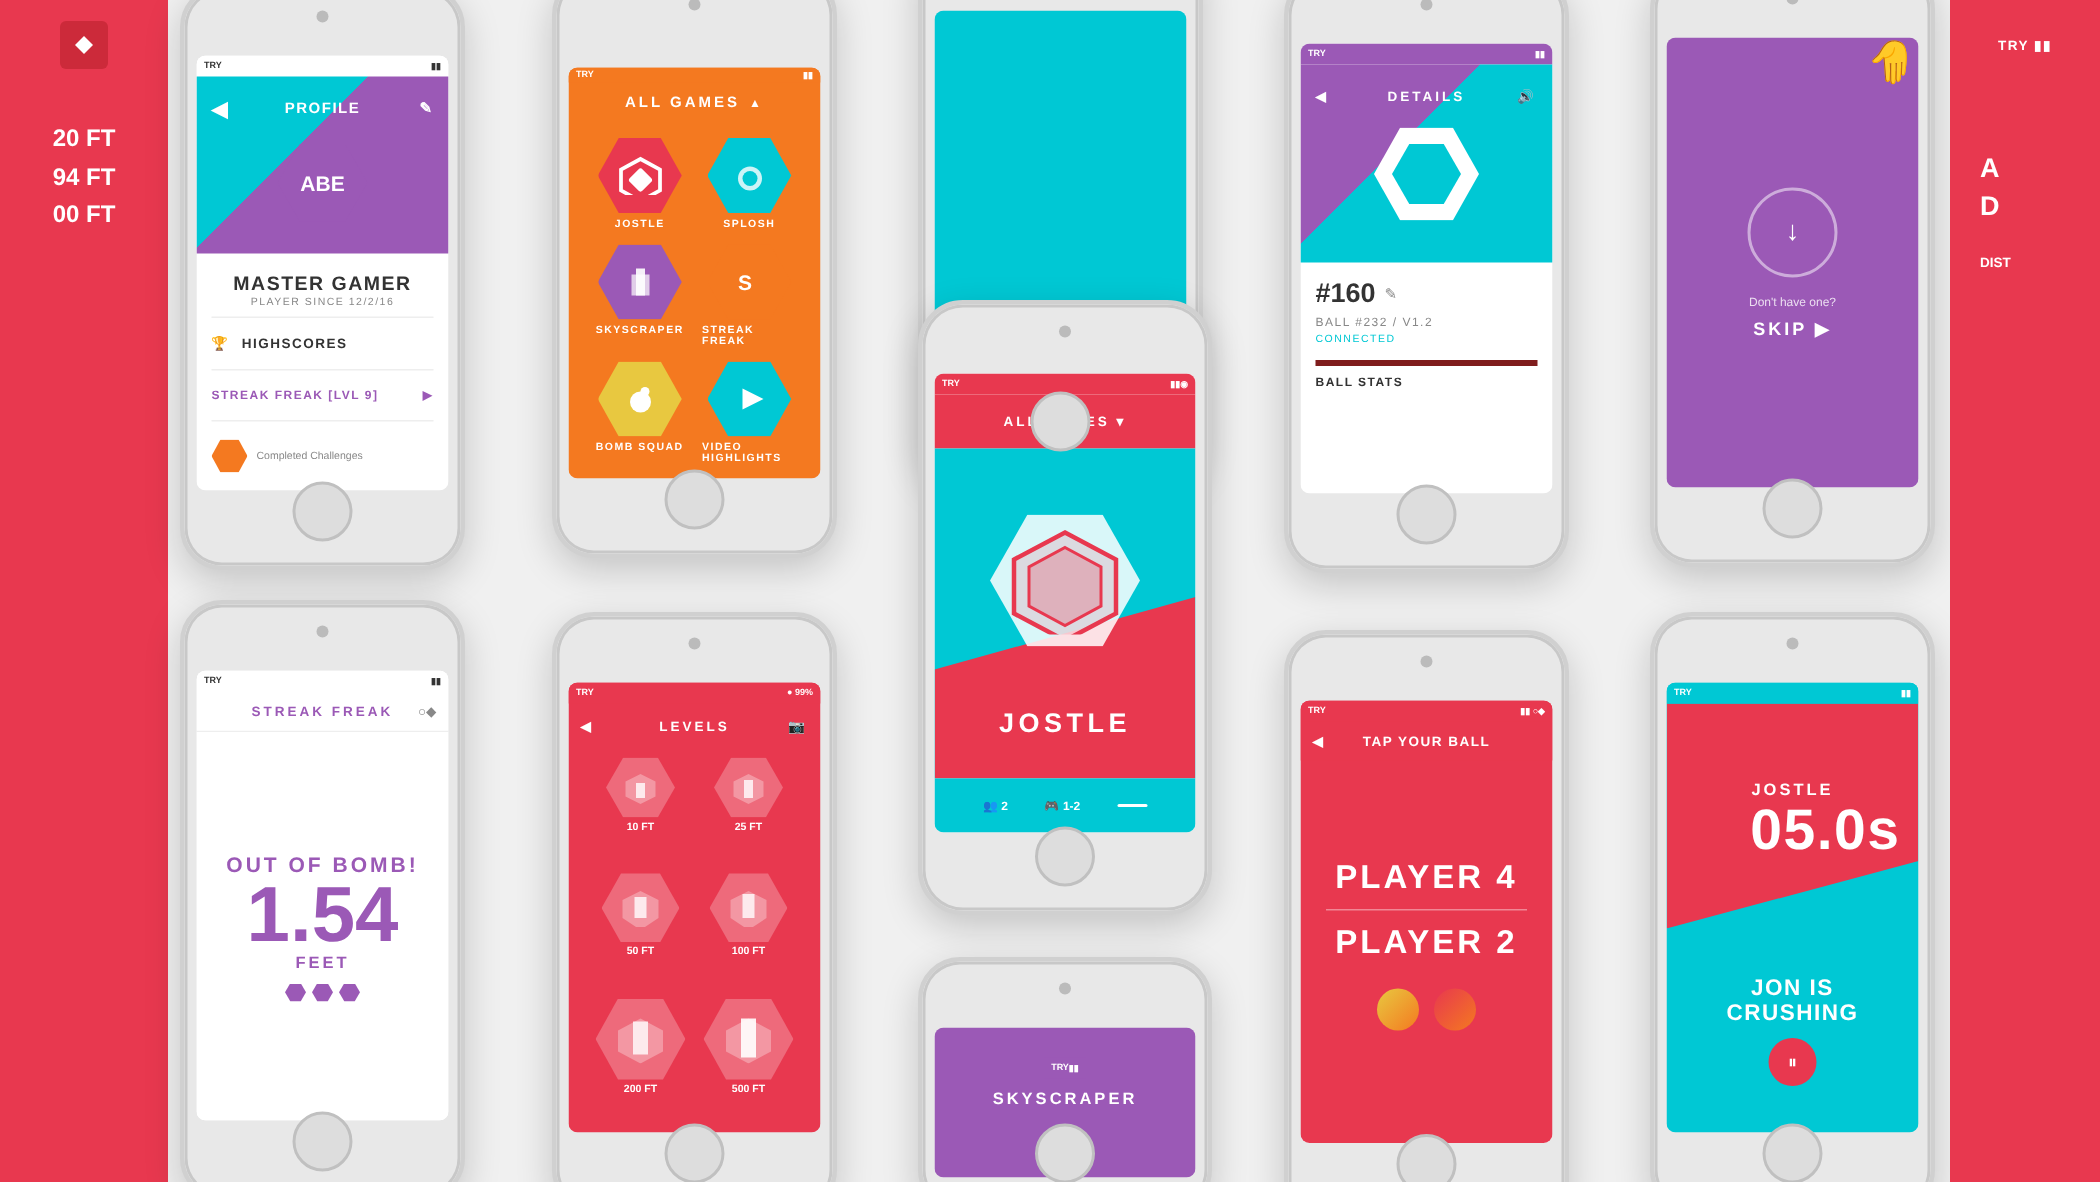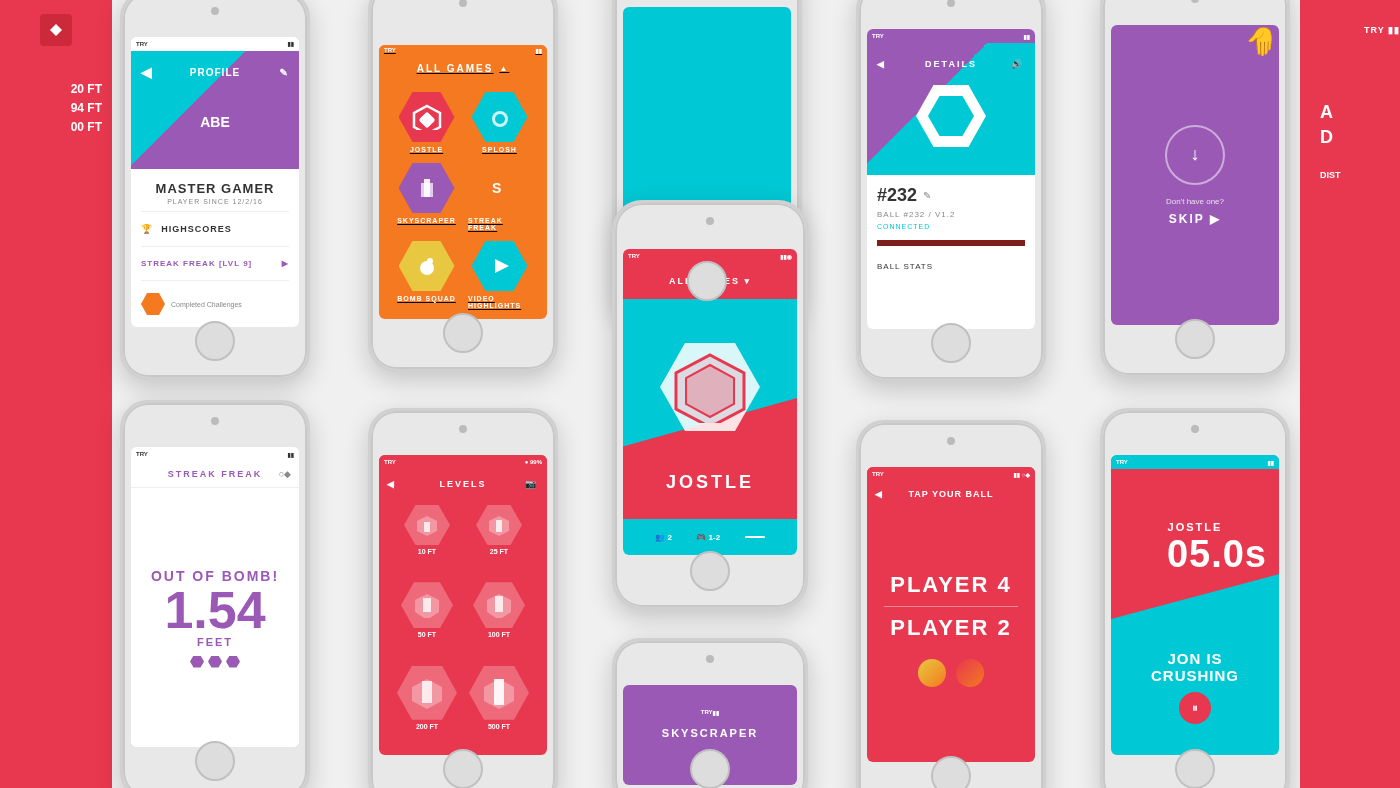--- a/index.html
+++ b/index.html
@@ -323,26 +323,26 @@
       color: #888;
       letter-spacing: 1px;
     }
     .details-connected {
       font-size: 7px;
       color: #00c8d4;
       letter-spacing: 1px;
     }
     .details-stats {
       font-size: 8px;
-      font-weight: normal;
+      font-weight: bold;
       color: #333;
       letter-spacing: 1px;
       margin-top: 6px;
-      border-top: 6px solid #7f1d1d;
-      padding-top: 16px;
+      border-top: 4px solid #7f1d1d;
+      padding-top: 6px;
     }
 
     
     .screen-streak {
       width: 100%;
       height: 100%;
       background: white;
       display: flex;
       flex-direction: column;
     }
@@ -536,23 +536,23 @@
       height: 788px;
       background: #e8384f;
       display: flex;
       flex-direction: column;
       align-items: flex-end;
       justify-content: flex-start;
       padding: 20px 10px 10px;
     }
     .edge-score {
       color: white;
-      font-size: 12px;
-      font-weight: 900;
-      text-align: right;
+      font-size: 16px;
+      font-weight: 900;
+      text-align: center;
       line-height: 1.6;
     }
 
     
     .right-edge {
       position: absolute;
       right: 0;
       top: 0;
       width: 100px;
       height: 788px;
@@ -616,21 +616,21 @@
         <div style="display:flex;align-items:center;gap:6px;padding:6px 10px;">
           <div style="width:24px;height:22px;background:#f47920;clip-path:polygon(25% 0%, 75% 0%, 100% 50%, 75% 100%, 25% 100%, 0% 50%);"></div>
           <span style="font-size:7px;color:#888;">Completed Challenges</span>
         </div>
       </div>
     </div>
   </div>
 </div>
 
 <div class="phone" style="left:368px;top:-18px;width:190px;height:390px;border-radius:28px;">
-  <div class="phone-inner" style="top:60px;bottom:50px;text-decoration:underline;">
+  <div class="phone-inner" style="top:60px;bottom:50px;">
     <div class="screen-allgames">
       <div class="sb sb-white" style="background:#f47920;">
           <span>TRY</span>
           <span>▮▮</span>
         </div>
       <div class="allgames-header">
         ALL GAMES <span class="allgames-arrow">▲</span>
       </div>
       <div class="games-grid">
 
@@ -714,21 +714,21 @@
           <span style="position:absolute;left:10px;">◀</span>
           <span>DETAILS</span>
           <span style="position:absolute;right:10px;">🔊</span>
         </div>
         <div class="details-hex">
           <div class="details-hex-inner"></div>
         </div>
       </div>
       <div class="details-bottom">
         <div style="display:flex;align-items:center;gap:6px;">
-          <span class="details-number">#232</span>
+          <span class="details-number">#160</span>
           <span style="font-size:10px;color:#888;">✎</span>
         </div>
         <div class="details-sub">BALL #232 / V1.2</div>
         <div class="details-connected">CONNECTED</div>
         <div class="details-stats">BALL STATS</div>
       </div>
     </div>
   </div>
 </div>
 
@@ -934,20 +934,20 @@
         <div style="color:white;font-size:15px;font-weight:900;text-align:center;letter-spacing:1px;">JON IS<br>CRUSHING</div>
         <div style="width:32px;height:32px;border-radius:50%;background:#e8384f;display:flex;align-items:center;justify-content:center;">
           <span style="color:white;font-size:12px;">⏸</span>
         </div>
       </div>
     </div>
   </div>
 </div>
 
 <div class="right-edge">
-  <div style="position:absolute;top:0;left:0;width:100%;height:60px;background:#e8384f;display:flex;align-items:center;justify-content:flex-end;">
+  <div style="position:absolute;top:0;left:0;width:100%;height:60px;background:#e8384f;display:flex;align-items:center;justify-content:center;">
     <div style="color:white;font-size:9px;font-weight:bold;letter-spacing:1px;">TRY ▮▮</div>
   </div>
   <div style="margin-top:70px;padding:10px;">
     <div style="color:white;font-size:18px;font-weight:900;line-height:1.4;">A<br>D</div>
     <div style="color:white;font-size:9px;font-weight:bold;margin-top:20px;">DIST</div>
   </div>
 </div>
 
 </body></html>

